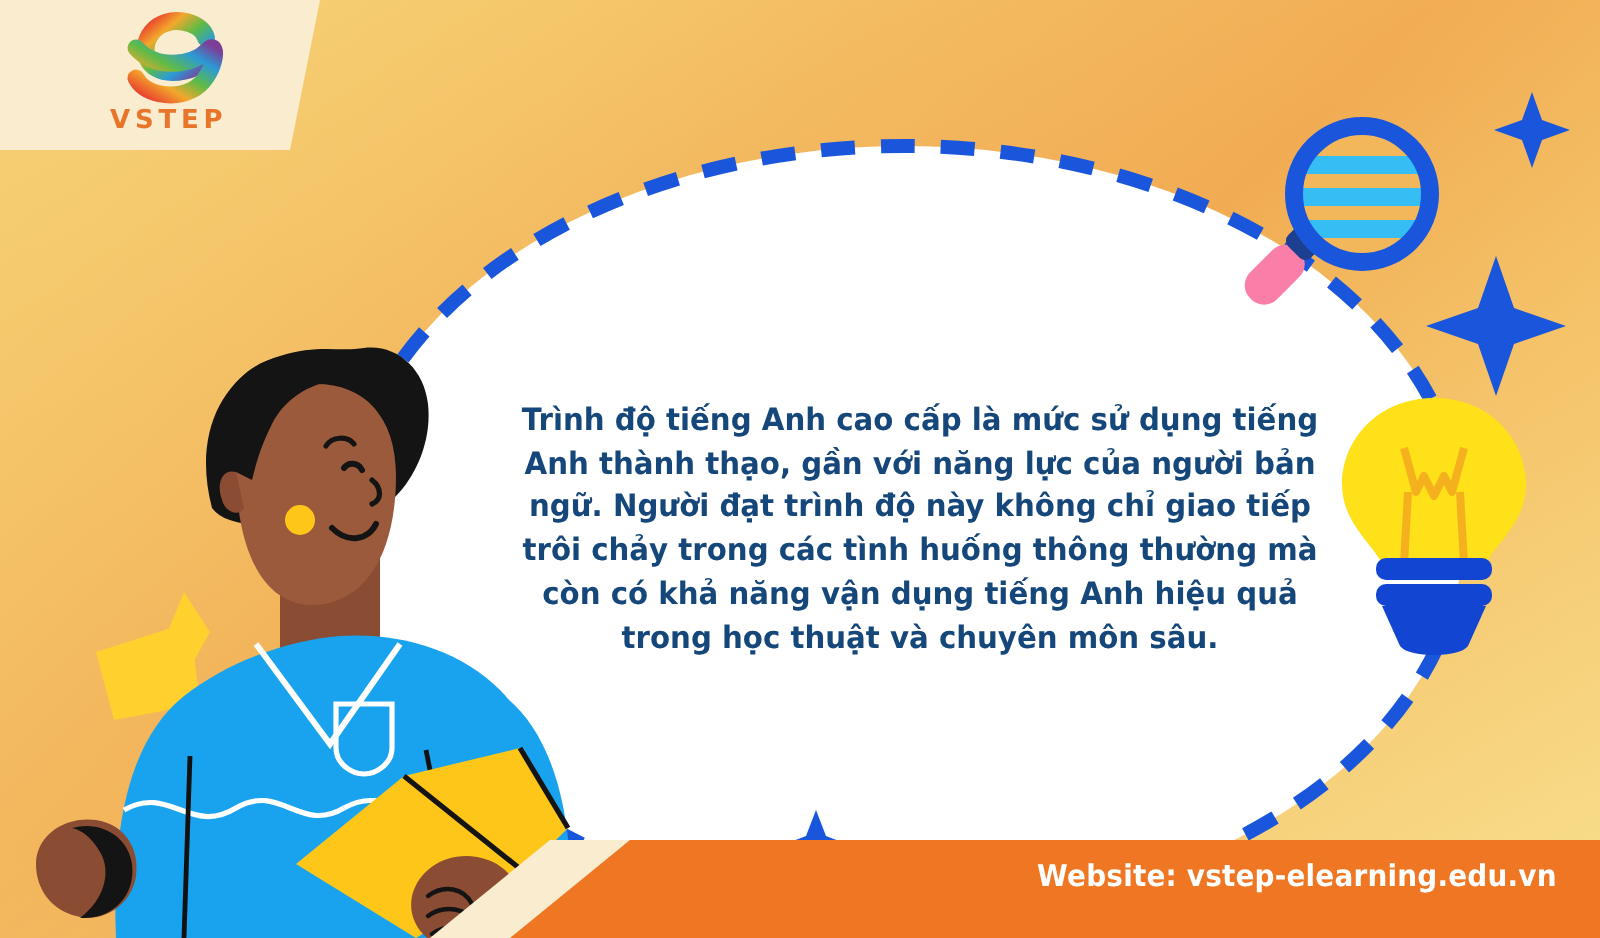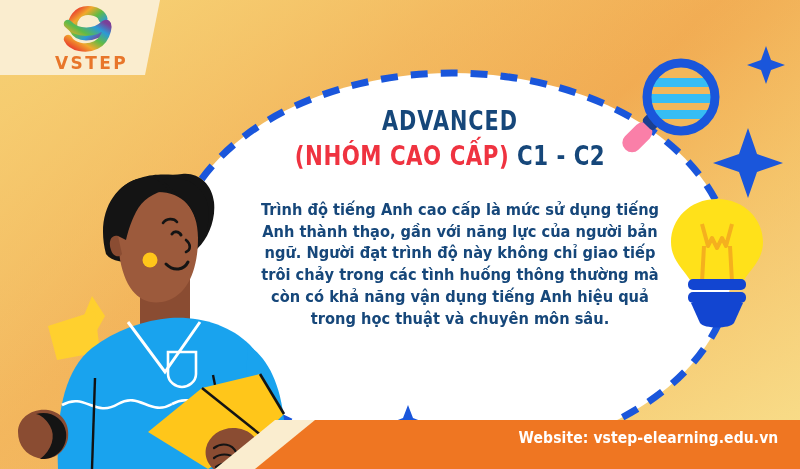--- a/index.html
+++ b/index.html
@@ -67,21 +67,21 @@
     transform:scaleX(0.93);
     transform-origin:right center;
     white-space:nowrap;
   }
 
   
   #logo-word{
     position:absolute;left:55px;top:53px;z-index:60;
     font-family:"DejaVu Sans", sans-serif;
     font-weight:bold;
-    font-size:17px;
+    font-size:13px;
     letter-spacing:2.4px;
     color:#e8762a;
   }
 </style>
 </head>
 <body>
 
 <div id="poster">
 
   <svg class="layer" viewBox="0 0 800 469" width="800" height="469" xmlns="http://www.w3.org/2000/svg">
@@ -234,22 +234,18 @@
 
   <svg class="layer" style="z-index:52;" viewBox="0 0 800 469" width="800" height="469" xmlns="http://www.w3.org/2000/svg">
     <path d="M408 405 L413 418 L426 423 L413 428 L408 441 L403 428 L390 423 L403 418 Z" fill="#1a56db"></path>
   </svg>
 
   <svg class="layer" style="z-index:55;" viewBox="0 0 800 469" width="800" height="469" xmlns="http://www.w3.org/2000/svg">
     <polygon points="215,469 275,420 800,420 800,469" fill="#faedcf"></polygon>
     <polygon points="255,469 315,420 800,420 800,469" fill="#ef7622"></polygon>
   </svg>
 
-  <div id="title-block">
-    <span id="title-main">ADVANCED</span>
-    <span id="title-sub"><span class="vn">(NHÓM CAO CẤP)</span> <span class="lvl">C1 - C2</span></span>
-  </div>
 
   <div id="body-text">Trình độ tiếng Anh cao cấp là mức sử dụng tiếng Anh thành thạo, gần với năng lực của người bản ngữ. Người đạt trình độ này không chỉ giao tiếp trôi chảy trong các tình huống thông thường mà còn có khả năng vận dụng tiếng Anh hiệu quả trong học thuật và chuyên môn sâu.</div>
 
   <div id="website-text">Website: vstep-elearning.edu.vn</div>
 
 </div>
 
 </body></html>

